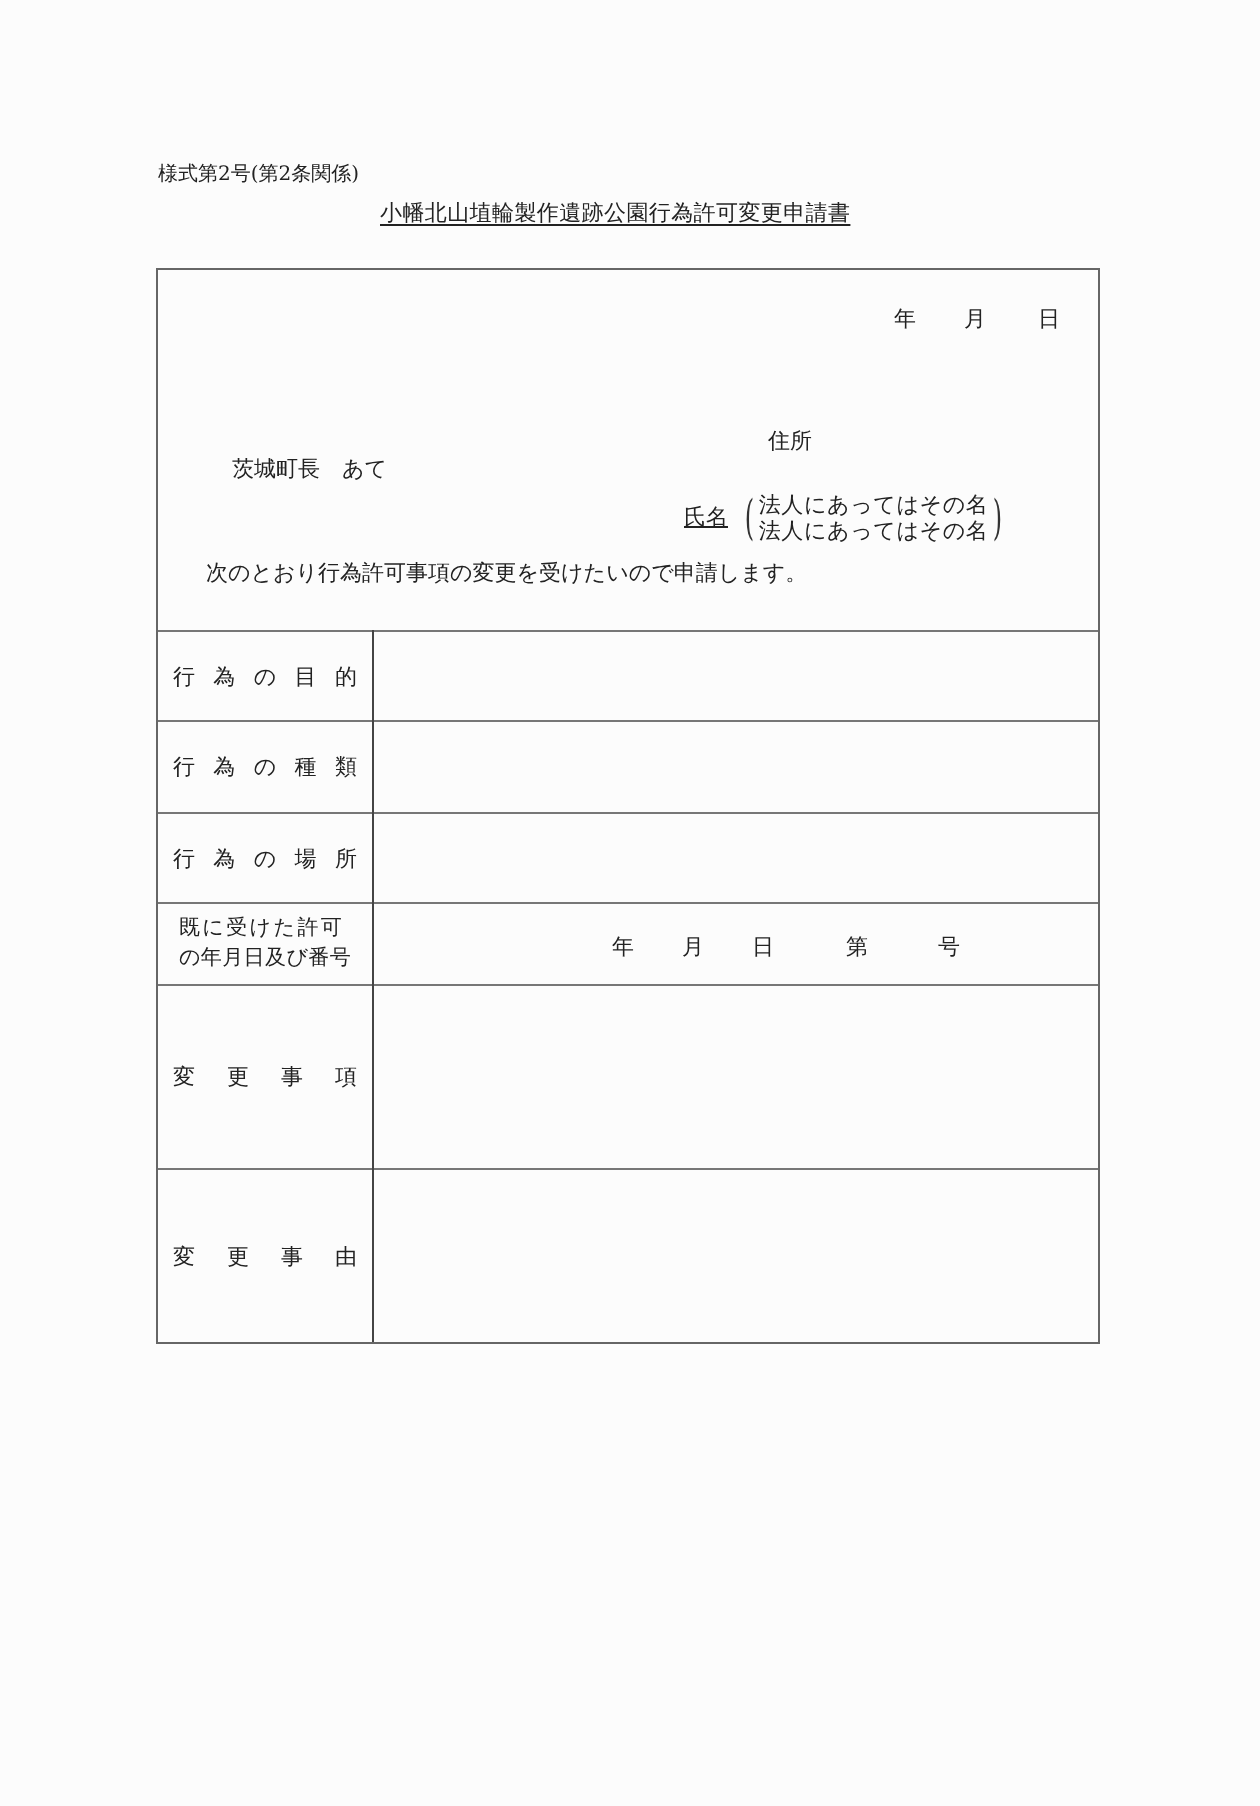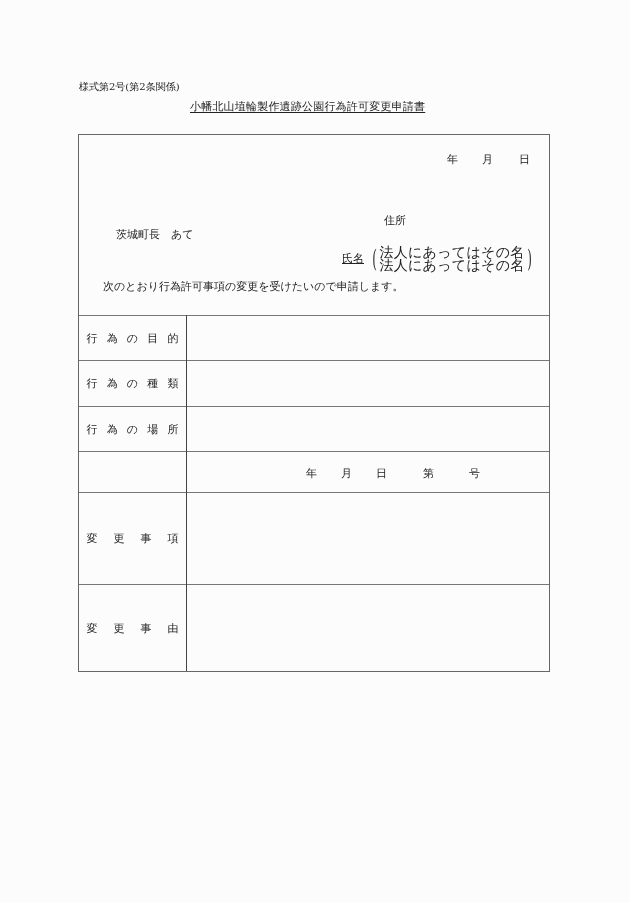--- a/index.html
+++ b/index.html
@@ -89,21 +89,21 @@
       display: flex;
       align-items: center;
     }
     .paren-block .bracket {
       font-size: 24px;
       line-height: 30px;
       transform: scaleX(0.5);
       color: #333;
     }
     .paren-block .lines {
-      font-size: 14px;
+      font-size: 11px;
       line-height: 13px;
       letter-spacing: 0.3px;
     }
   </style>
 </head>
 <body>
 
 <div class="abs form-number">様式第2号(第2条関係)</div>
 <div class="abs doc-title">小幡北山埴輪製作遺跡公園行為許可変更申請書</div>
 
@@ -166,20 +166,26 @@
     <div class="spaced">
       <span>行</span>
       <span>為</span>
       <span>の</span>
       <span>場</span>
       <span>所</span>
     </div>
   </div>
   <div class="value-cell" style="top:272px; height:44px;"></div>
 
+  <div class="label-cell" style="top:317px; height:40px;">
+    <div class="two-line">
+      <div>既に受けた許可</div>
+      <div style="letter-spacing:0.2px;">の年月日及び番号</div>
+    </div>
+  </div>
   <div class="value-cell" style="top:317px; height:40px;">
     <span class="txt" style="left:119px; top:14px;">年</span>
     <span class="txt" style="left:154px; top:14px;">月</span>
     <span class="txt" style="left:189px; top:14px;">日</span>
     <span class="txt" style="left:236px; top:14px;">第</span>
     <span class="txt" style="left:282px; top:14px;">号</span>
   </div>
 
   <div class="label-cell" style="top:358px; height:91px;">
     <div class="spaced-wide">

